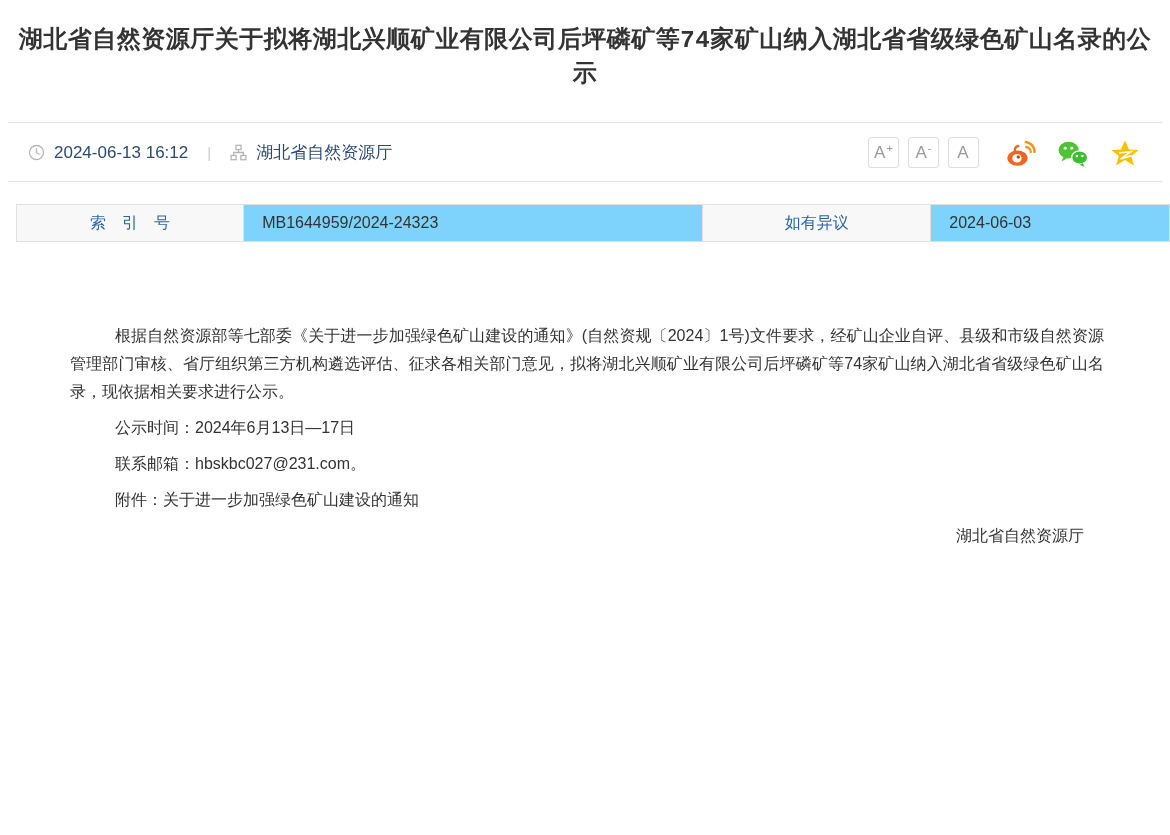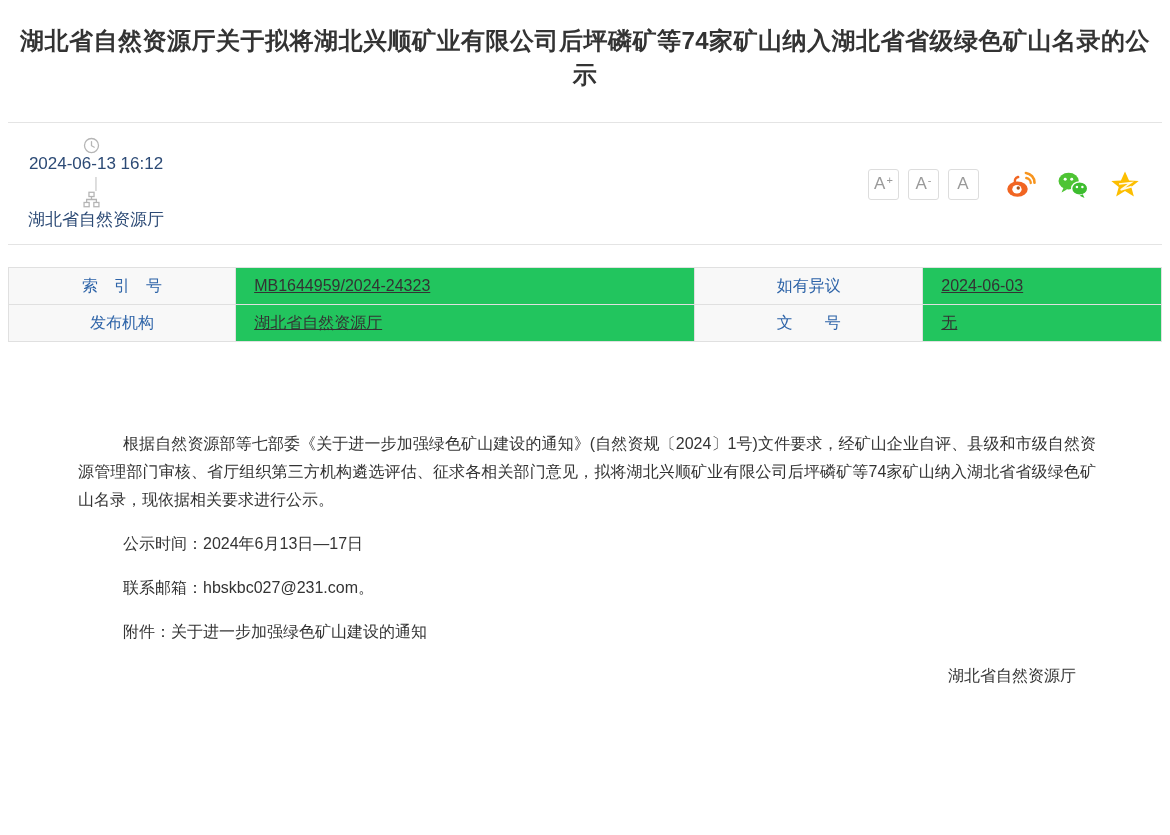--- a/index.html
+++ b/index.html
@@ -7,53 +7,54 @@
   body {
     width: 1170px; min-height: 835px; background: #fff;
     font-family: "Liberation Sans", "DejaVu Sans", sans-serif;
     color: #333; overflow: hidden; position: relative;
   }
   
   .title {
     margin: 0; padding: 24px 14px 0; text-align: center;
     font-size: 24px; line-height: 34px; font-weight: 700; color: #333;
     letter-spacing: 0.5px;
+    font-family: Liberation Mono, monospace;
   }
   .divider { border-top: 1px solid #e4e4e4; margin: 0 8px; }
   .d1 { margin-top: 30px; }
   
   .meta-bar {
     display: flex; justify-content: space-between; align-items: center;
     padding: 14px 30px 13px 28px;
   }
-  .meta-left { display: flex; align-items: center; font-size: 17px; color: #2c4a75; flex-direction: column; }
+  .meta-left { display: flex; align-items: center; font-size: 17px; color: #2c4a75; }
   .meta-left .ic { display: inline-flex; margin-right: 9px; }
   .sep { color: #ccc; margin: 0 19px; font-size: 15px; }
   .meta-right { display: flex; align-items: center; }
   .fs-group { display: flex; gap: 9px; }
   .fs-btn {
     width: 31px; height: 31px; border: 1px solid #ddd; border-radius: 3px;
     background: #fff; color: #9a9a9a; font-size: 17px; cursor: pointer;
     display: inline-flex; align-items: center; justify-content: center; padding: 0;
     font-family: "Liberation Sans", sans-serif;
   }
   .fs-btn .sup { font-size: 11px; margin: -9px 0 0 1px; }
   .share-group { display: flex; gap: 21px; margin-left: 26px; align-items: center; }
   .share-group svg { cursor: pointer; display: block; }
   
   .info-table {
-    width: calc(100% - 16px); margin: 22px 8px 0; border-collapse: collapse;
+    width: calc(100% - 16px); margin: 22px 16px 0; border-collapse: collapse;
     font-size: 16px; table-layout: fixed;
   }
   .info-table td { border: 1px solid #e0e0e0; height: 37px; }
   .info-table td.lbl { background: #f8f8f8; color: #2e64a8; text-align: center; }
-  .info-table td.val { padding-left: 18px; color: #333; background: #22c55e; text-decoration: underline; }
+  .info-table td.val { padding-left: 18px; color: #333; background: #7dd3fc; }
   
   .article { padding: 72px 58px 0 62px; font-size: 16px; color: #333; }
-  .article p { margin: 16px; line-height: 28px; text-indent: 45px; }
+  .article p { margin: 8px; line-height: 28px; text-indent: 45px; }
   .p1 { text-align: justify; }
   .p2 { margin-top: 25px; }
   .p3 { margin-top: 13px; }
   .p4 { margin-top: 18px; }
   .attachment { margin-top: 59px; }
   .sig { margin-top: 70px; text-align: right; padding-right: 20px; text-indent: 0 !important; }
   .sig-date { margin-top: 21px; text-align: right; padding-right: 20px; text-indent: 0 !important; }
 </style>
 </head>
 <body>
@@ -139,26 +140,20 @@
       <col style="width:19.8%">
       <col style="width:20.7%">
   </colgroup>
   <tbody>
     <tr>
       <td class="lbl">索　引　号</td>
       <td class="val">MB1644959/2024-24323</td>
       <td class="lbl">如有异议</td>
       <td class="val">2024-06-03</td>
     </tr>
-    <tr>
-      <td class="lbl">发布机构</td>
-      <td class="val">湖北省自然资源厅</td>
-      <td class="lbl">文　　号</td>
-      <td class="val">无</td>
-    </tr>
   </tbody>
 </table>
 
 <div class="article">
   <p class="p1">根据自然资源部等七部委《关于进一步加强绿色矿山建设的通知》(自然资规〔2024〕1号)文件要求，经矿山企业自评、县级和市级自然资源管理部门审核、省厅组织第三方机构遴选评估、征求各相关部门意见，拟将湖北兴顺矿业有限公司后坪磷矿等74家矿山纳入湖北省省级绿色矿山名录，现依据相关要求进行公示。</p>
   <p class="p2">公示时间：2024年6月13日—17日</p>
   <p class="p4">联系邮箱：hbskbc027@231.com。</p>
   <p class="attachment">附件：关于进一步加强绿色矿山建设的通知</p>
   <p class="sig">湖北省自然资源厅</p>
 </div>

